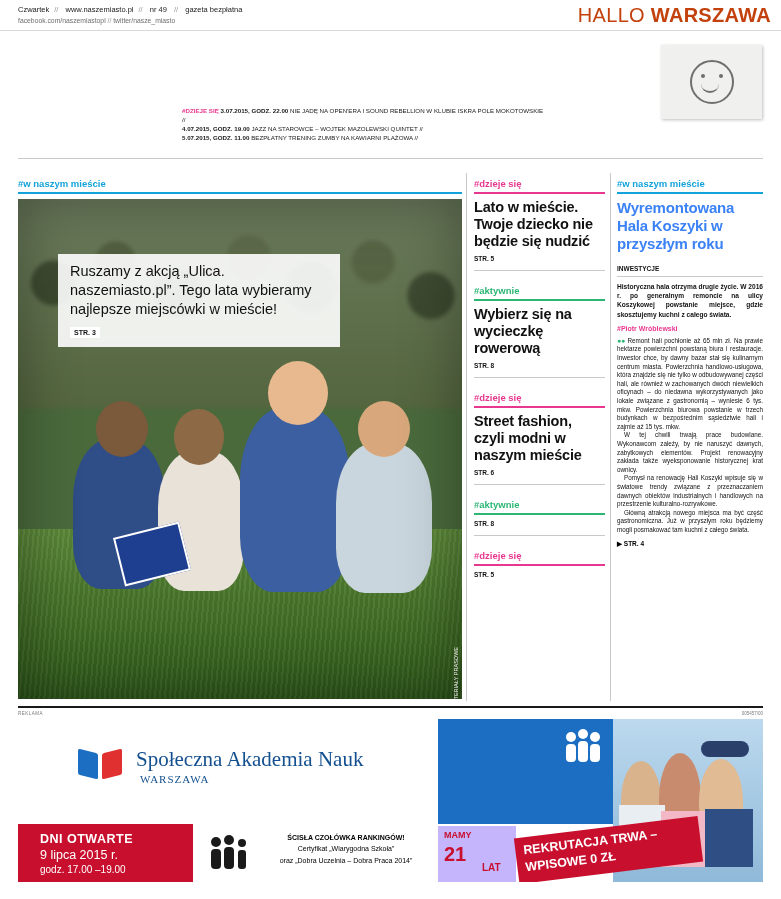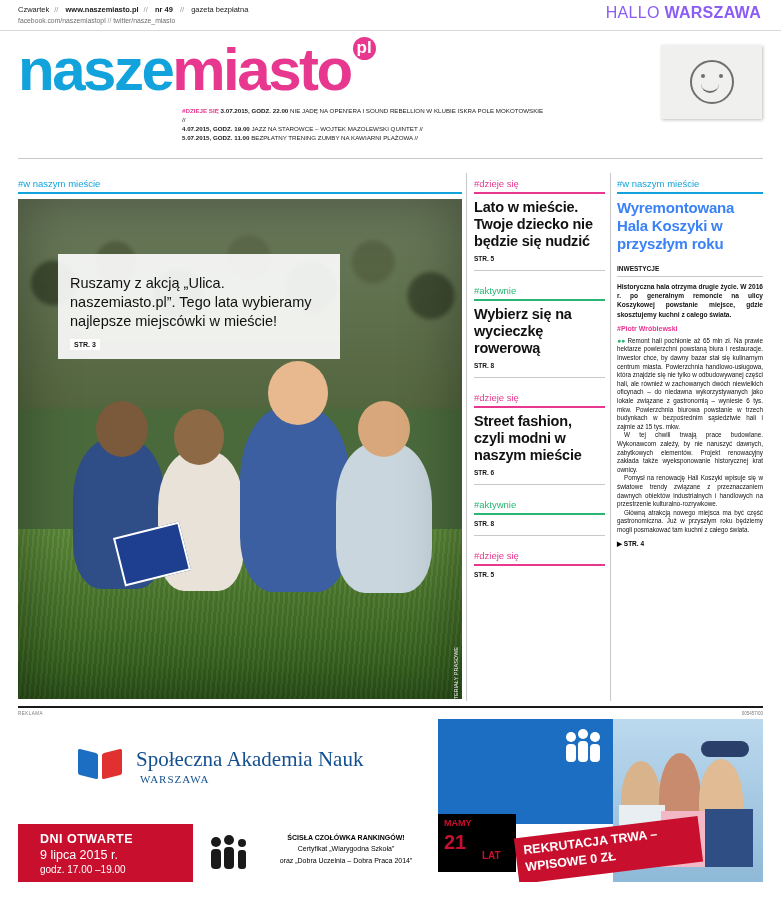--- a/index.html
+++ b/index.html
@@ -16,24 +16,24 @@
   
   .topbar{
     position:absolute;left:0;top:0;width:781px;height:30px;
     border-bottom:1px solid #d9d9d9;
   }
   .topbar-left{
     position:absolute;left:18px;top:5px;font-size:7.5px;line-height:10px;color:#1a1a1a;
   }
   .topbar-left .row1 span{margin-right:5px;}
   .topbar-left .sep{color:#9a9a9a;}
-  .topbar-left .bold{font-weight:bold;}
+  .topbar-left .bold{font-weight:normal;}
   .topbar-left .row2{color:#6e6e6e;font-size:6.8px;margin-top:1px;}
   .topbar-right{
-    position:absolute;right:20px;top:4px;font-size:16px;letter-spacing:.3px;color:#8b5cf6;
+    position:absolute;right:10px;top:4px;font-size:20px;letter-spacing:.3px;color:#c2410c;
   }
   .topbar-right b{font-weight:bold;}
 
   
   .masthead{position:absolute;left:18px;top:40px;}
   .logo{
     font-size:60px;line-height:60px;font-weight:bold;letter-spacing:-2.5px;
   }
   .logo .nasze{color:#13a3dc;}
   .logo .miasto{color:#e8378f;}
@@ -75,21 +75,21 @@
   
   .col-lead{position:absolute;left:18px;top:173px;width:444px;}
   .col-mid{position:absolute;left:474px;top:173px;width:131px;}
   .col-right{position:absolute;left:617px;top:173px;width:146px;}
 
   .vline{position:absolute;width:1px;background:#c9c9c9;top:173px;height:528px;}
   .vline.v1{left:466px;}
   .vline.v2{left:610px;}
 
   .kicker{
-    display:inline-block;color:#13a3dc;font-size:9.5px;font-weight:normal;padding:0 0 3px 0;
+    display:inline-block;color:#13a3dc;font-size:9.5px;font-weight:bold;padding:0 0 3px 0;
   }
   .kicker.pink{color:#e8378f;}
   .kicker.green{color:#2bb673;}
   .kicker-rule{height:2px;background:#13a3dc;margin-bottom:5px;}
   .kicker-rule.pink{background:#e8378f;}
   .kicker-rule.green{background:#2bb673;}
   .kicker-rule.blue{background:#13a3dc;}
 
   .lead-photo{
     position:relative;width:444px;height:500px;overflow:hidden;background:#4a6a3c;margin-top:2px;
@@ -124,21 +124,21 @@
   .lead-photo .p4h{left:340px;top:22px;width:52px;height:56px;background:#d8a87c;border-radius:50%;}
   .lead-photo .tablet{position:absolute;left:100px;top:150px;width:64px;height:46px;background:#1e3f8f;transform:rotate(-14deg);border:2px solid #fff;}
   .lead-photo .vignette{position:absolute;inset:0;box-shadow:inset 0 0 60px rgba(0,0,0,.35);}
   .photo-credit{
     position:absolute;right:3px;bottom:52px;font-size:5.5px;color:#eee;
     transform:rotate(-90deg);transform-origin:right bottom;white-space:nowrap;
   }
 
   .callout{
     position:absolute;left:40px;top:55px;width:258px;background:rgba(255,255,255,.9);
-    padding:20px 12px 8px 12px;
+    padding:8px 12px 8px 12px;
   }
   .callout .txt{font-size:14.5px;line-height:19px;color:#111;}
   .callout .pg{
     display:inline-block;margin-top:8px;background:#ffffff;font-size:7px;font-weight:bold;
     padding:2px 4px;color:#111;
   }
 
   
   .mitem{margin-bottom:9px;}
   .mitem .head{
@@ -185,21 +185,21 @@
   .ad .ppl-icon{position:absolute;right:8px;top:8px;width:44px;height:44px;}
   .ad .redband{position:absolute;left:0;top:105px;width:420px;height:58px;background:#c8102e;}
   .ad .redband .t1{position:absolute;left:22px;top:8px;color:#fff;font-size:12.5px;font-weight:bold;letter-spacing:.5px;}
   .ad .redband .t2{position:absolute;left:22px;top:24px;color:#fff;font-size:12.5px;}
   .ad .redband .t3{position:absolute;left:22px;top:40px;color:#fff;font-size:10px;}
   .ad .midwhite{position:absolute;left:175px;top:105px;width:245px;height:58px;background:#fff;}
   .ad .midwhite .c1{position:absolute;left:68px;top:10px;font-size:7px;font-weight:bold;text-align:center;width:170px;}
   .ad .midwhite .c2{position:absolute;left:68px;top:21px;font-size:7px;text-align:center;width:170px;}
   .ad .midwhite .c3{position:absolute;left:68px;top:33px;font-size:7px;text-align:center;width:170px;}
   .ad .famicon{position:absolute;left:14px;top:10px;width:44px;height:38px;}
-  .ad .mamy{position:absolute;left:420px;top:95px;width:78px;height:58px;background:#000000;}
+  .ad .mamy{position:absolute;left:420px;top:107px;width:78px;height:58px;background:#c4b5fd;}
   .ad .mamy .m1{position:absolute;left:6px;top:4px;font-size:9px;font-weight:bold;color:#c8102e;}
   .ad .mamy .m2{position:absolute;left:6px;top:14px;font-size:20px;font-weight:bold;color:#c8102e;line-height:28px;}
   .ad .mamy .m3{position:absolute;left:44px;top:36px;font-size:10px;font-weight:bold;color:#c8102e;}
   .ad .rekrut{
     position:absolute;left:498px;top:108px;width:185px;height:46px;background:#c8102e;
     transform:rotate(-7deg);
   }
   .ad .rekrut span{
     position:absolute;left:8px;top:5px;color:#fff;font-size:12.5px;font-weight:bold;line-height:17px;
   }
@@ -223,23 +223,20 @@
         <span class="sep">//</span>
         <span>twitter/nasze_miasto</span>
       </div>
     </div>
     <div class="topbar-right">
       <span>HALLO</span>
       <b>WARSZAWA</b>
     </div>
   </div>
 
-  <div class="masthead">
-    <div class="logo"><span class="nasze">nasze</span><span class="miasto">miasto</span><span class="pl">pl</span></div>
-  </div>
 
   <div class="ticker">
     <div>
       <span class="tag">#DZIEJE SIĘ</span>
       <span class="b">3.07.2015, GODZ. 22.00</span>
       <span>NIE JADĘ NA OPEN'ERA I SOUND REBELLION W KLUBIE ISKRA POLE MOKOTOWSKIE //</span>
     </div>
     <div>
       <span class="b">4.07.2015, GODZ. 19.00</span>
       <span>JAZZ NA STAROWCE – WOJTEK MAZOLEWSKI QUINTET //</span>

